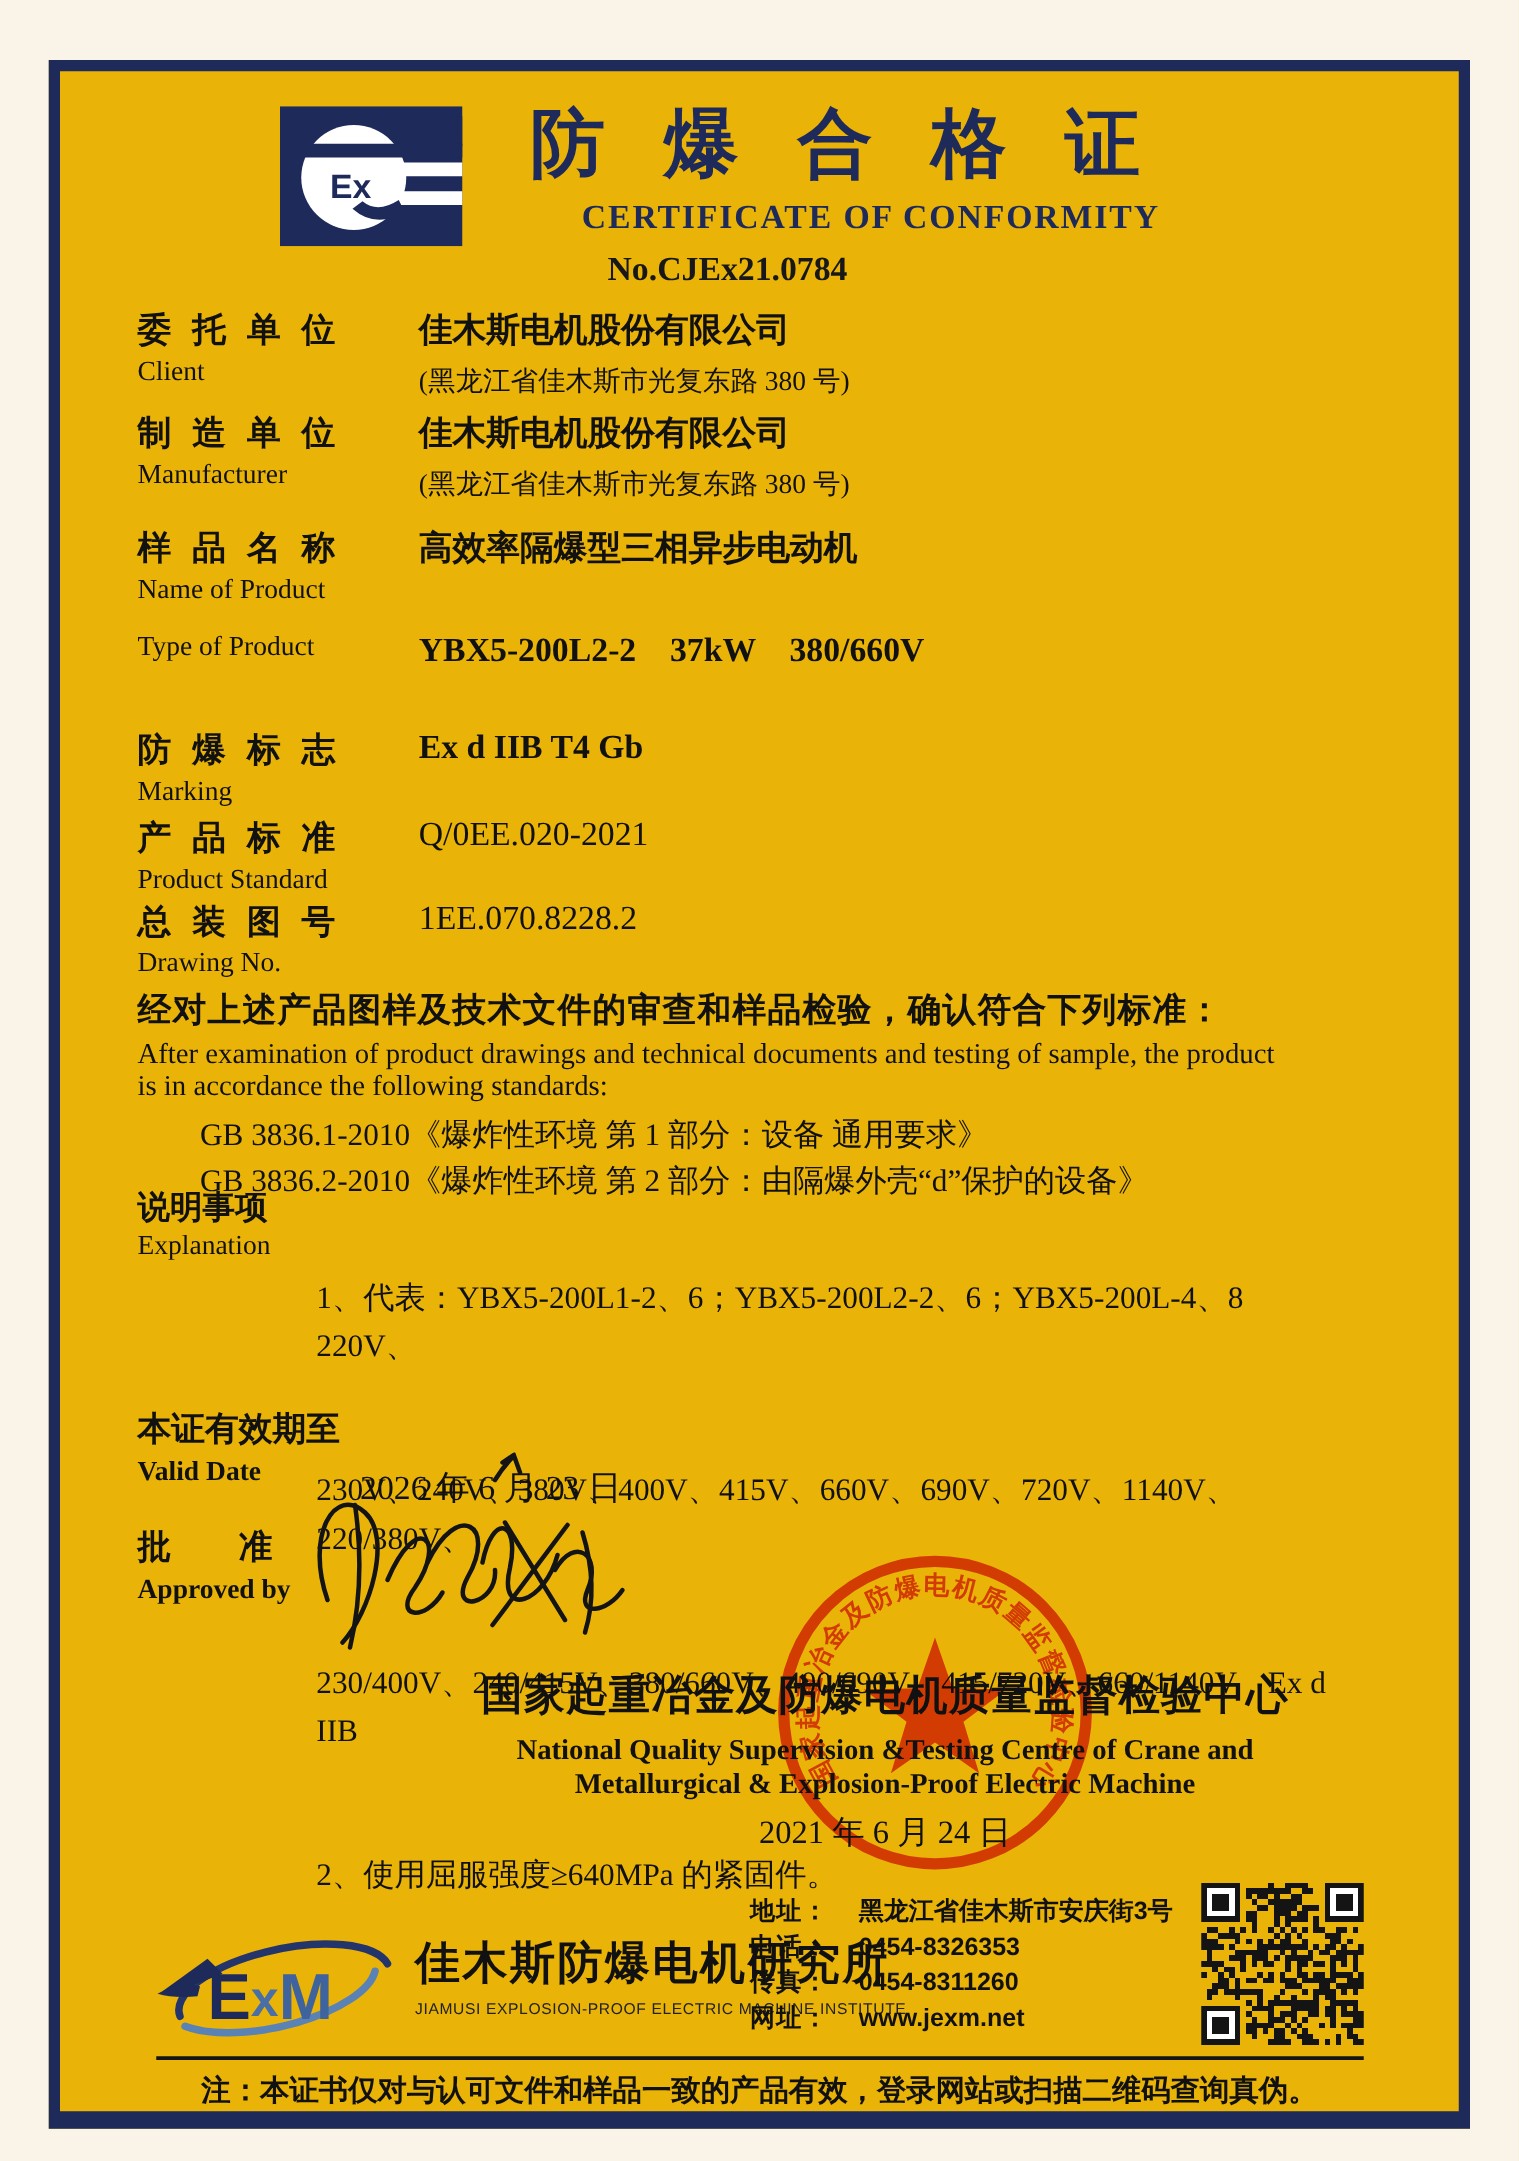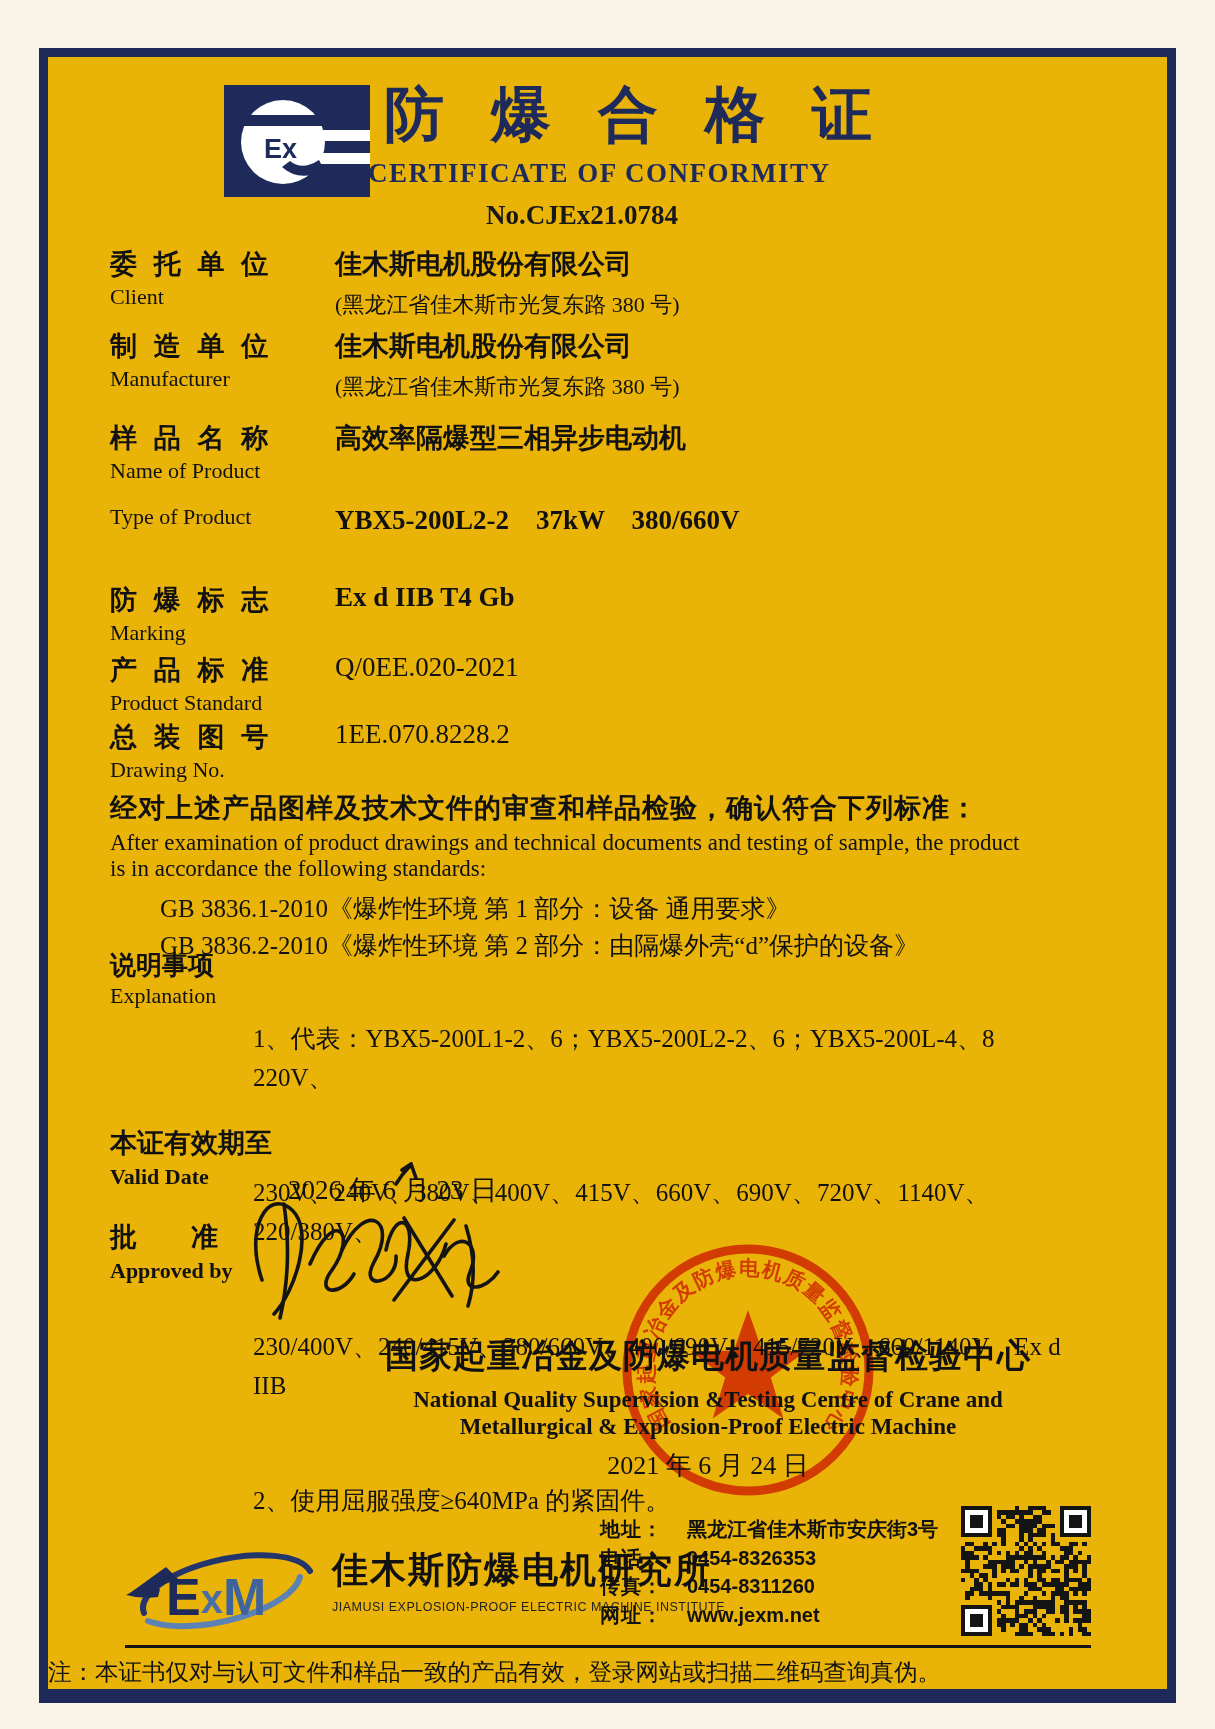--- a/index.html
+++ b/index.html
@@ -10,21 +10,21 @@
     color:#111;
   }
   .cert{
     position:absolute;left:39px;top:48px;width:1137px;height:1655px;
     box-sizing:border-box;background:#eab308;
     border:9px solid #1d2a5a;border-bottom-width:14px;
   }
   .abs{position:absolute;}
   
   .logo-box{left:176px;top:28px;width:146px;height:112px;}
-  .title-wrap{left:320px;top:18px;width:560px;text-align:left;color:#1d2a5a;}
+  .title-wrap{left:320px;top:18px;width:560px;text-align:right;color:#1d2a5a;}
   .title-zh{font-size:60px;font-weight:bold;letter-spacing:16px;white-space:nowrap;text-indent:16px;}
   .title-en{font-size:27px;font-weight:bold;letter-spacing:1.5px;margin-top:2px;white-space:nowrap;}
   .no-line{left:254px;top:143px;width:560px;text-align:center;font-size:27px;font-weight:bold;color:#181818;}
   .no-line .num{}
   
   .f-label{left:62px;width:260px;}
   .f-label .zh{font-size:27px;font-weight:bold;letter-spacing:5px;white-space:pre;}
   .f-label .en{font-size:22px;margin-top:2px;}
   .f-value{left:287px;width:720px;}
   .f-value .v{font-size:27px;font-weight:bold;white-space:pre-wrap;}
@@ -55,21 +55,21 @@
   
   .jexm-logo{left:66px;top:1484px;width:214px;height:92px;}
   .institute{left:284px;top:1489px;}
   .institute .zh{font-size:36px;font-weight:bold;letter-spacing:2px;font-family:"Liberation Sans","DejaVu Sans",sans-serif;white-space:nowrap;}
   .institute .en{font-size:12.5px;letter-spacing:.5px;margin-top:5px;font-family:"Liberation Sans","DejaVu Sans",sans-serif;color:#222;white-space:nowrap;}
   .contacts{left:552px;top:1458px;font-family:"Liberation Sans","DejaVu Sans",sans-serif;font-size:20px;font-weight:bold;}
   .contacts .row{line-height:28.5px;white-space:nowrap;}
   .contacts .lbl{letter-spacing:1px;margin-right:24px;}
   .qr{left:913px;top:1449px;width:130px;height:130px;}
   .divider{left:77px;top:1588px;width:966px;height:3px;background:#161616;}
-  .note{left:0;top:1599px;width:1119px;text-align:left;font-size:23.5px;font-weight:normal;font-family:"Liberation Sans","DejaVu Sans",sans-serif;white-space:nowrap;}
+  .note{left:0;top:1599px;width:1119px;text-align:center;font-size:23.5px;font-weight:bold;font-family:"Liberation Sans","DejaVu Sans",sans-serif;white-space:nowrap;}
 </style>
 </head>
 <body>
 
 <div class="cert">
 
   <div class="abs logo-box">
     <svg width="146" height="112" viewBox="0 0 146 112">
       <rect x="0" y="0" width="146" height="112" fill="#1d2a5a"></rect>
       <circle cx="59" cy="57" r="42" fill="#ffffff"></circle>

